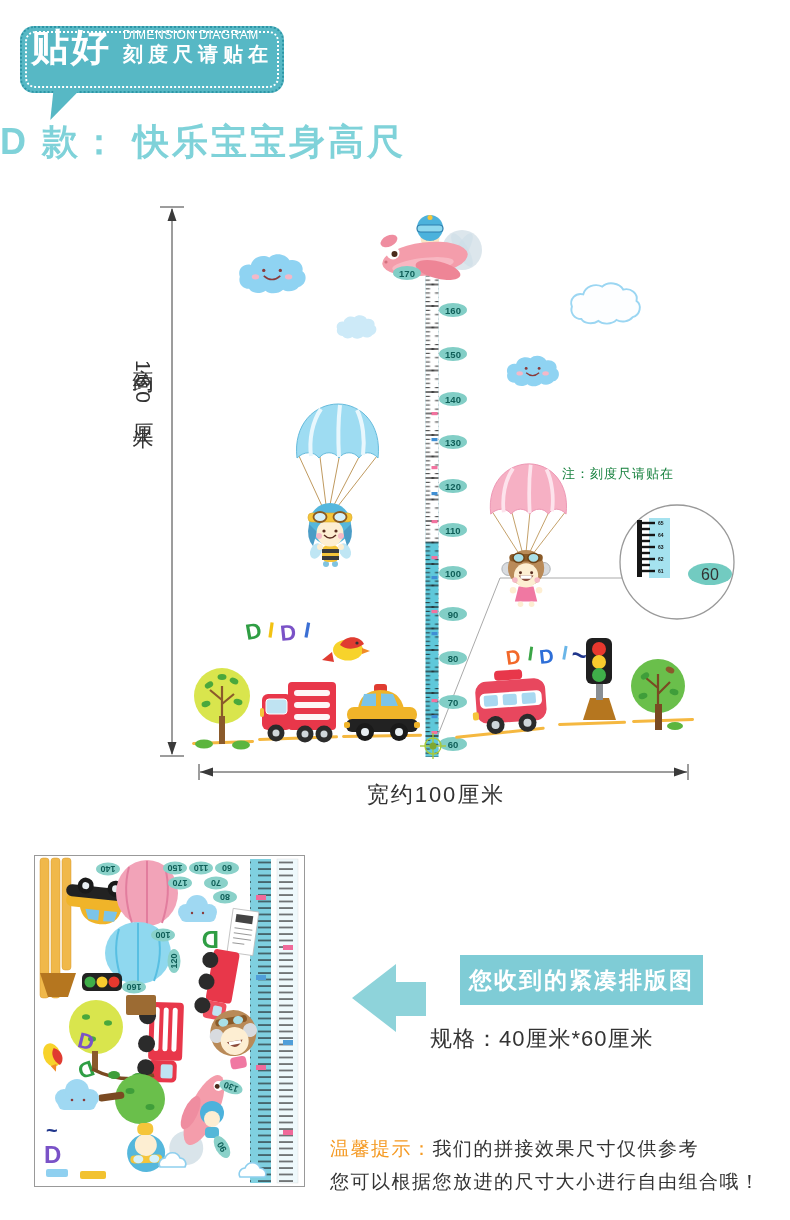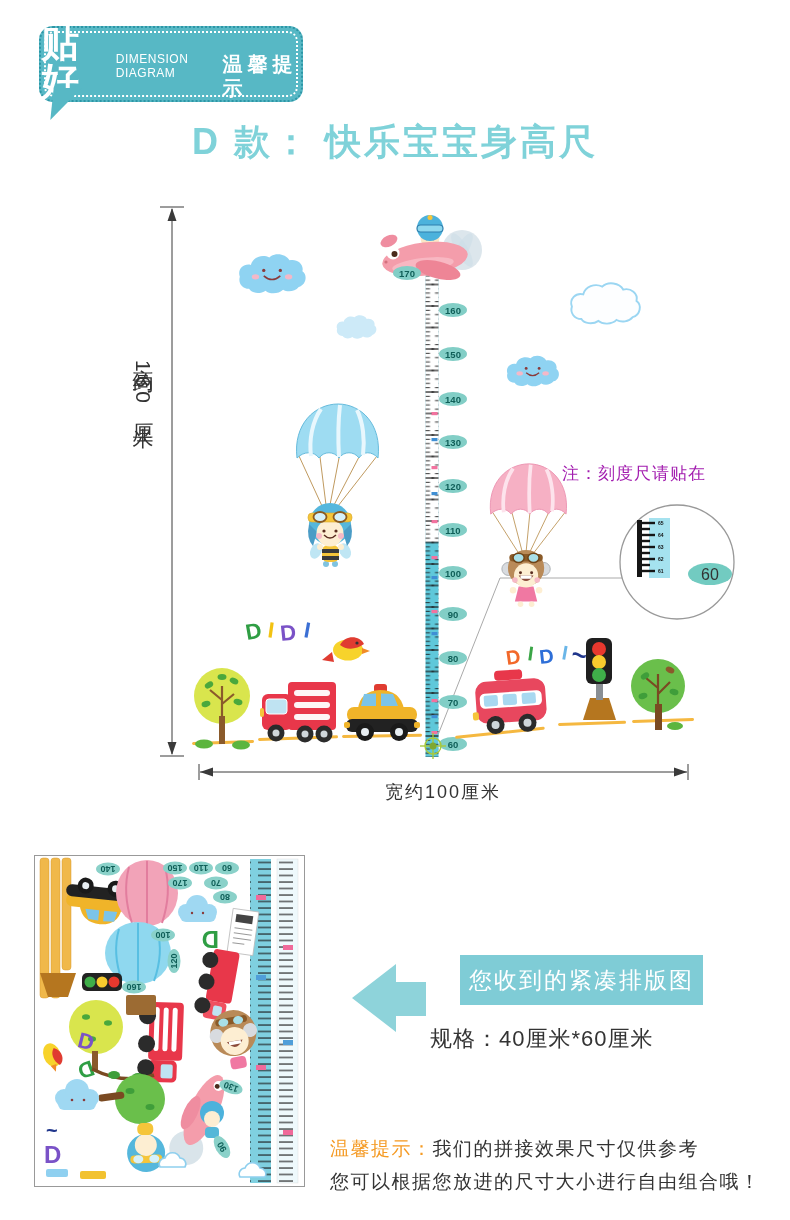--- a/index.html
+++ b/index.html
@@ -1,60 +1,60 @@
 <!DOCTYPE html>
 <html><head>
 <meta charset="utf-8">
 <style>
   html,body{margin:0;padding:0}
   body{width:790px;height:1220px;position:relative;background:#fff;overflow:hidden;
        font-family:"Liberation Sans","DejaVu Sans",sans-serif;color:#333}
 
   
-  .badge{position:absolute;left:39px;top:26px;width:264px;height:76px;background:#57b8c5;
+  .badge{position:absolute;left:20px;top:26px;width:264px;height:67px;background:#57b8c5;
          border:2px dotted #2d96a6;border-radius:14px;box-sizing:border-box;
-         display:flex;align-items:flex-end;justify-content:center;gap:12px}
+         display:flex;align-items:flex-start;justify-content:center;gap:12px}
   .badge::after{content:"";position:absolute;inset:3px;border:2px dotted #fff;border-radius:10px;pointer-events:none}
   .badge-tail{position:absolute;left:52px;top:88px;width:0;height:0;
               border-top:32px solid #57b8c5;border-right:28px solid transparent;transform:skewX(-6deg)}
   .brand{font-size:38px;font-weight:bold;color:#fff;letter-spacing:2px;line-height:1}
-  .badge-col{display:flex;flex-direction:row;line-height:1.2}
+  .badge-col{display:flex;flex-direction:column;line-height:1.2}
   .sub-en{font-size:12px;color:#fff;letter-spacing:.5px}
   .sub-cn{font-size:20px;color:#fff;font-weight:bold;letter-spacing:5px}
 
-  .page-title{position:absolute;left:0;top:118px;width:790px;text-align:center;
+  .page-title{position:absolute;left:0;top:118px;width:790px;
               font-size:36px;font-weight:bold;color:#7fd2d9;letter-spacing:3px}
 
   .vlabel{position:absolute;left:129px;top:352px;height:220px;writing-mode:vertical-rl;
           text-orientation:mixed;font-size:21px;color:#333;letter-spacing:4px}
-  .wlabel{position:absolute;left:293px;top:780px;width:300px;text-align:center;
-          font-size:18px;color:#333;letter-spacing:2px}
-  .note{position:absolute;left:562px;top:460px;font-size:17px;color:#a21caf;
+  .wlabel{position:absolute;left:286px;top:780px;width:300px;text-align:center;
+          font-size:22px;color:#333;letter-spacing:2px}
+  .note{position:absolute;left:562px;top:460px;font-size:13px;color:#15803d;
         letter-spacing:1px;line-height:27px}
   .note .indent{padding-left:20px}
 
   .received-btn{position:absolute;left:460px;top:955px;width:243px;height:50px;background:#7fccd6;
-        color:#fff;font-size:23px;font-weight:normal;letter-spacing:2px;
+        color:#fff;font-size:23px;font-weight:bold;letter-spacing:2px;
         display:flex;align-items:center;justify-content:center}
   .spec{position:absolute;left:430px;top:1024px;width:303px;font-size:22px;color:#333;letter-spacing:1px}
   .tips{position:absolute;left:330px;top:1132px;width:470px;font-size:19px;color:#333;
         letter-spacing:1.5px;line-height:33px}
   .tips .orange{color:#f59a23;font-weight:normal}
 
   svg{position:absolute}
   svg text{font-family:"Liberation Sans","DejaVu Sans",sans-serif}
 </style>
 </head>
 <body>
 
 <div class="badge">
   <span class="brand">贴好</span>
   <span class="badge-col">
     <span class="sub-en">DIMENSION DIAGRAM</span>
-    <span class="sub-cn">温馨提示</span>
+    <span class="sub-cn">刻度尺请贴在</span>
   </span>
 </div>
 <div class="badge-tail"></div>
 
 <div class="page-title">D 款：  快乐宝宝身高尺</div>
 
 <svg style="left:0;top:185px" width="790" height="650" viewBox="0 185 790 650">
   <defs>
     <pattern id="rt" x="425.5" y="262" width="13" height="21.5" patternUnits="userSpaceOnUse">
       <line x1="0" y1="1" x2="8.5" y2="1" stroke="#1a1a1a" stroke-width="1.2"></line>

